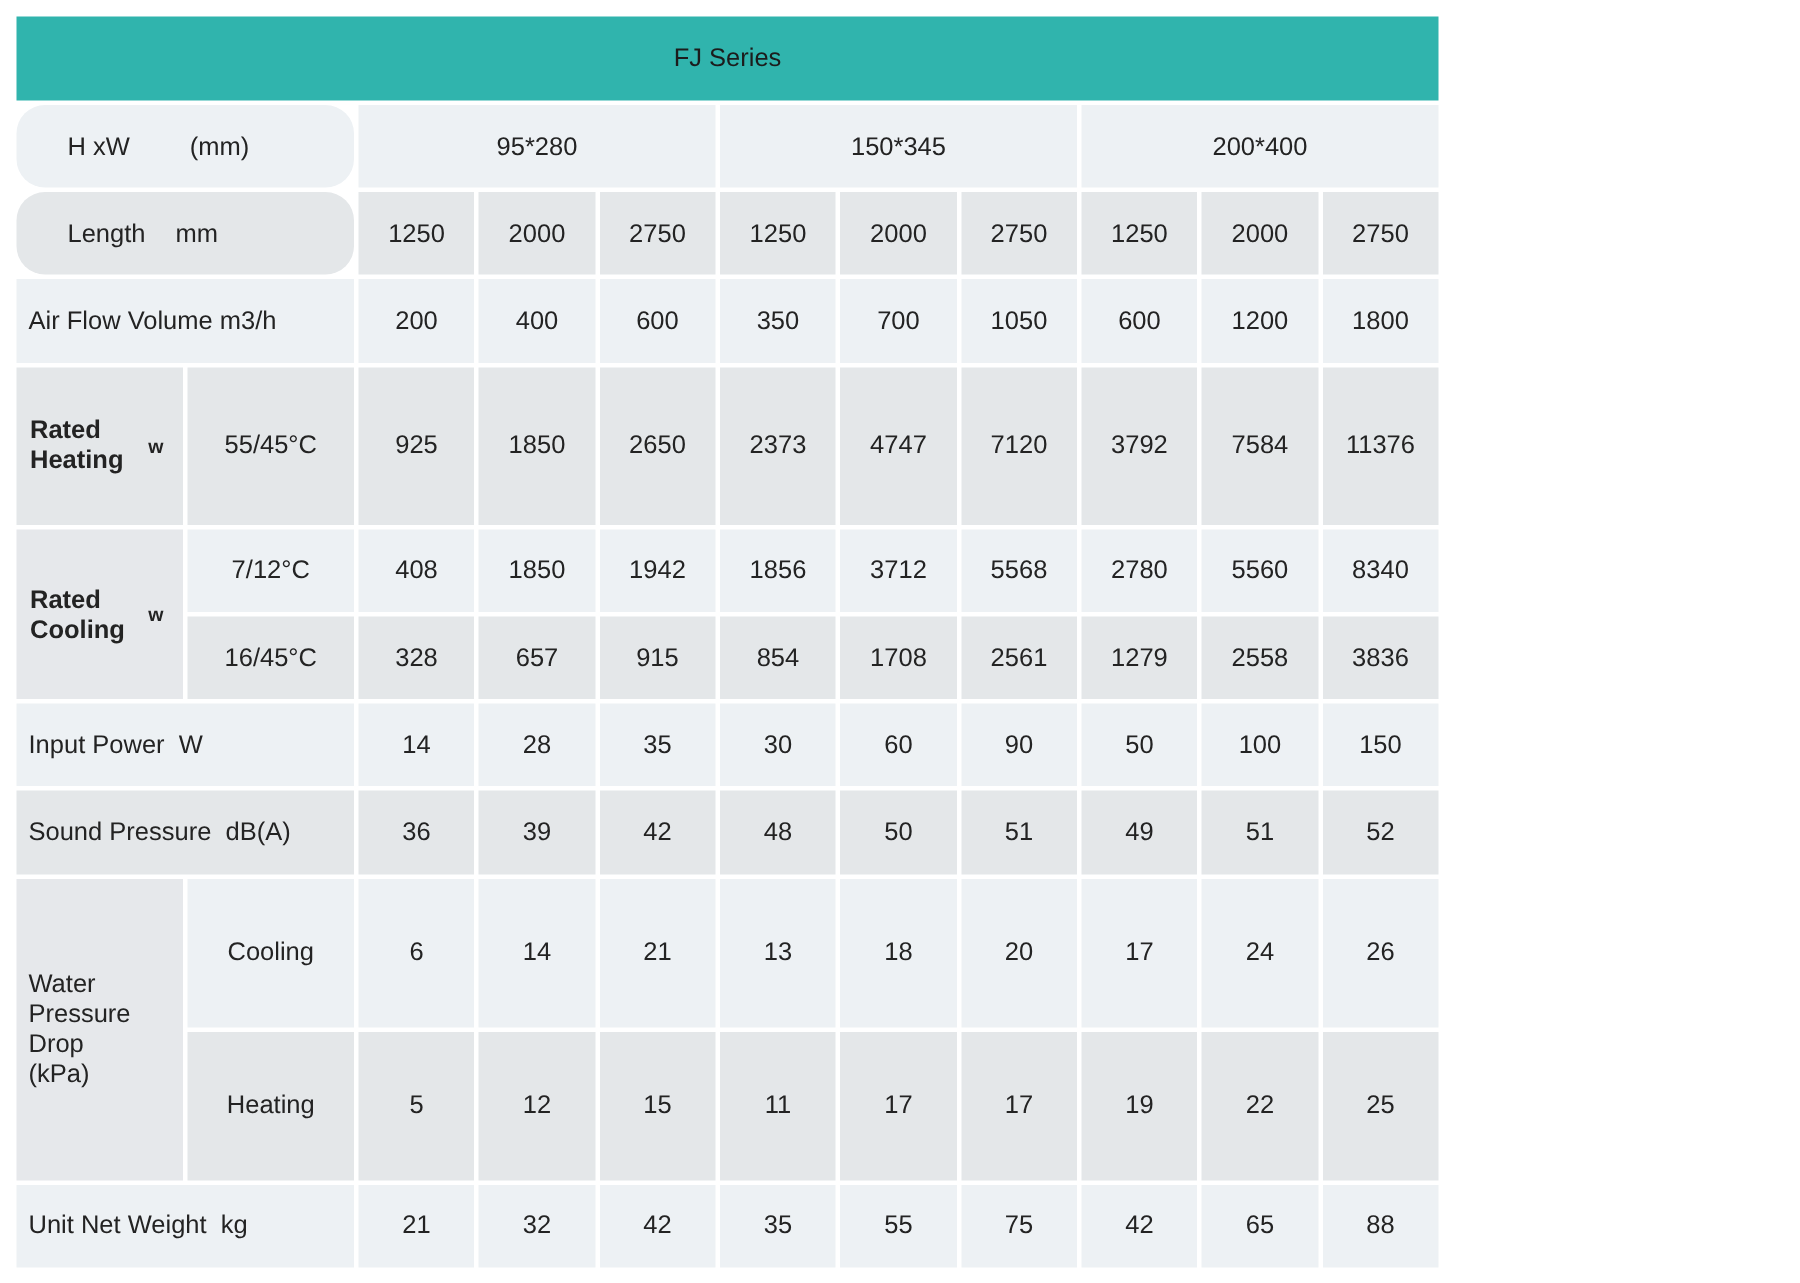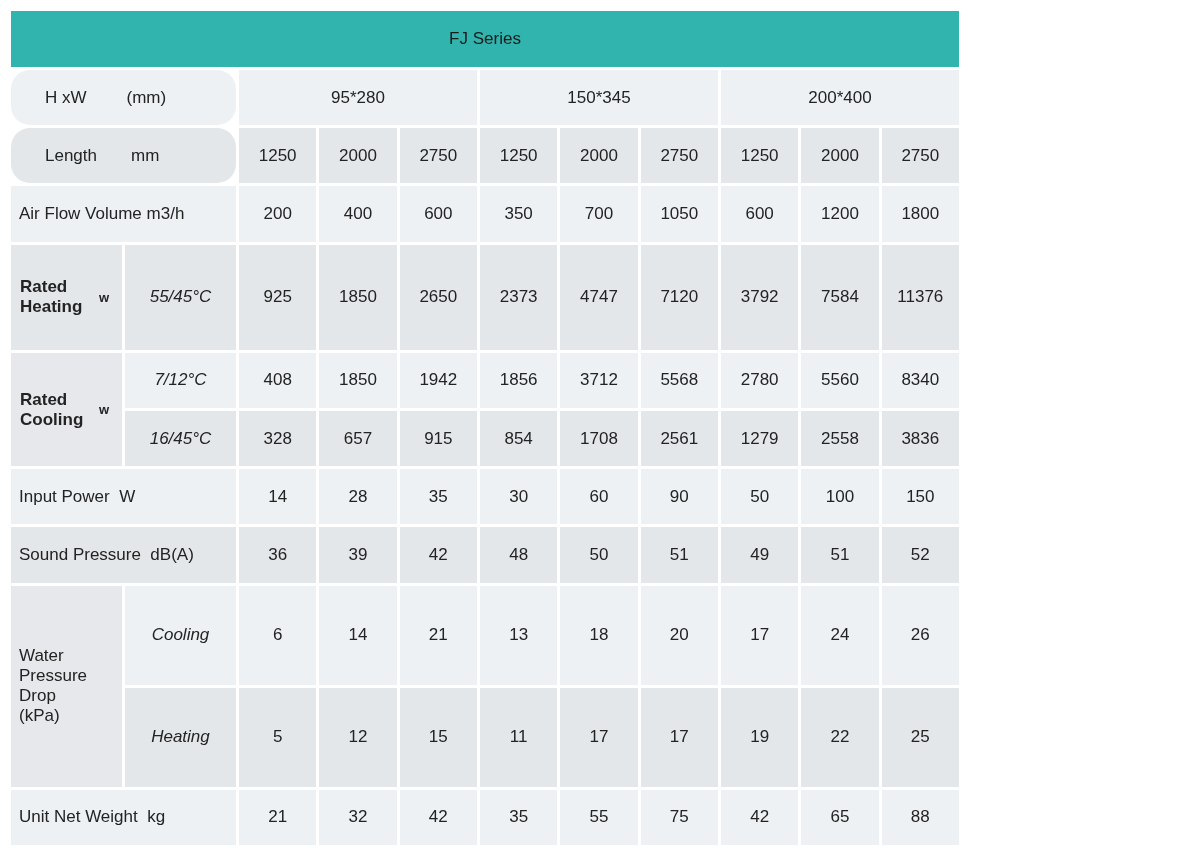--- a/index.html
+++ b/index.html
@@ -24,33 +24,33 @@
   td.head {
     height: 54px;
     background: var(--accent, #30b4ad);
     text-align: center;
     color: #1c1c1c;
   }
   .light { background: var(--row-light, #edf1f4); }
   .dark  { background: var(--row-dark,  #e4e7e9); }
   .merged{ background: var(--row-merged, #e6e8eb); }
   td.val  { text-align: center; }
-  td.cond { text-align: center; font-style: italic; }
+  td.cond { text-align: center; }
   td.lbl  { text-align: left; padding-left: 8px; white-space: pre-wrap; }
   td.lbl.indent { padding-left: 34px; border-radius: 19px; }
   .lblflex {
     display: flex; height: 100%;
     align-items: center; justify-content: space-between;
     box-sizing: border-box;
     padding: 0 12px 0 8px;
     font-weight: bold;
   }
   .lab-main { white-space: pre-wrap; }
   .lab-gap-wide  { margin-left: 40px; }
-  .lab-gap-med   { margin-left: 34px; }
+  .lab-gap-med   { margin-left: 20px; }
   .unit-w { font-size: 13px; }
 </style>
 </head>
 <body>
 
 <div class="page">
   <table class="spec">
     <colgroup>
       <col style="width:111px">
         <col style="width:111px">

